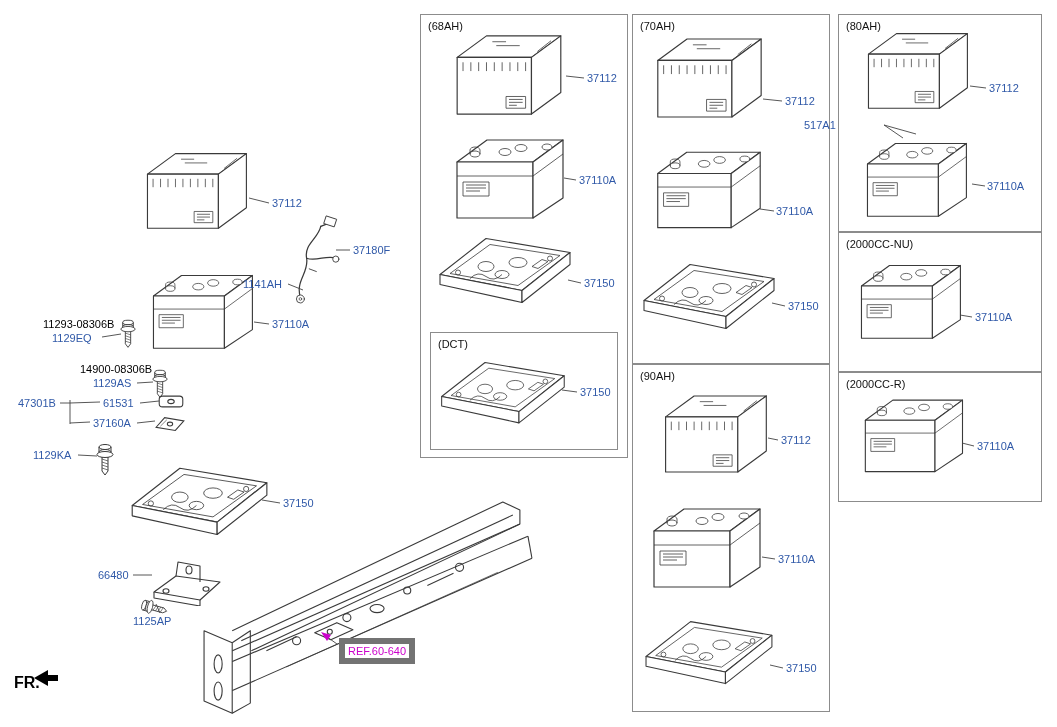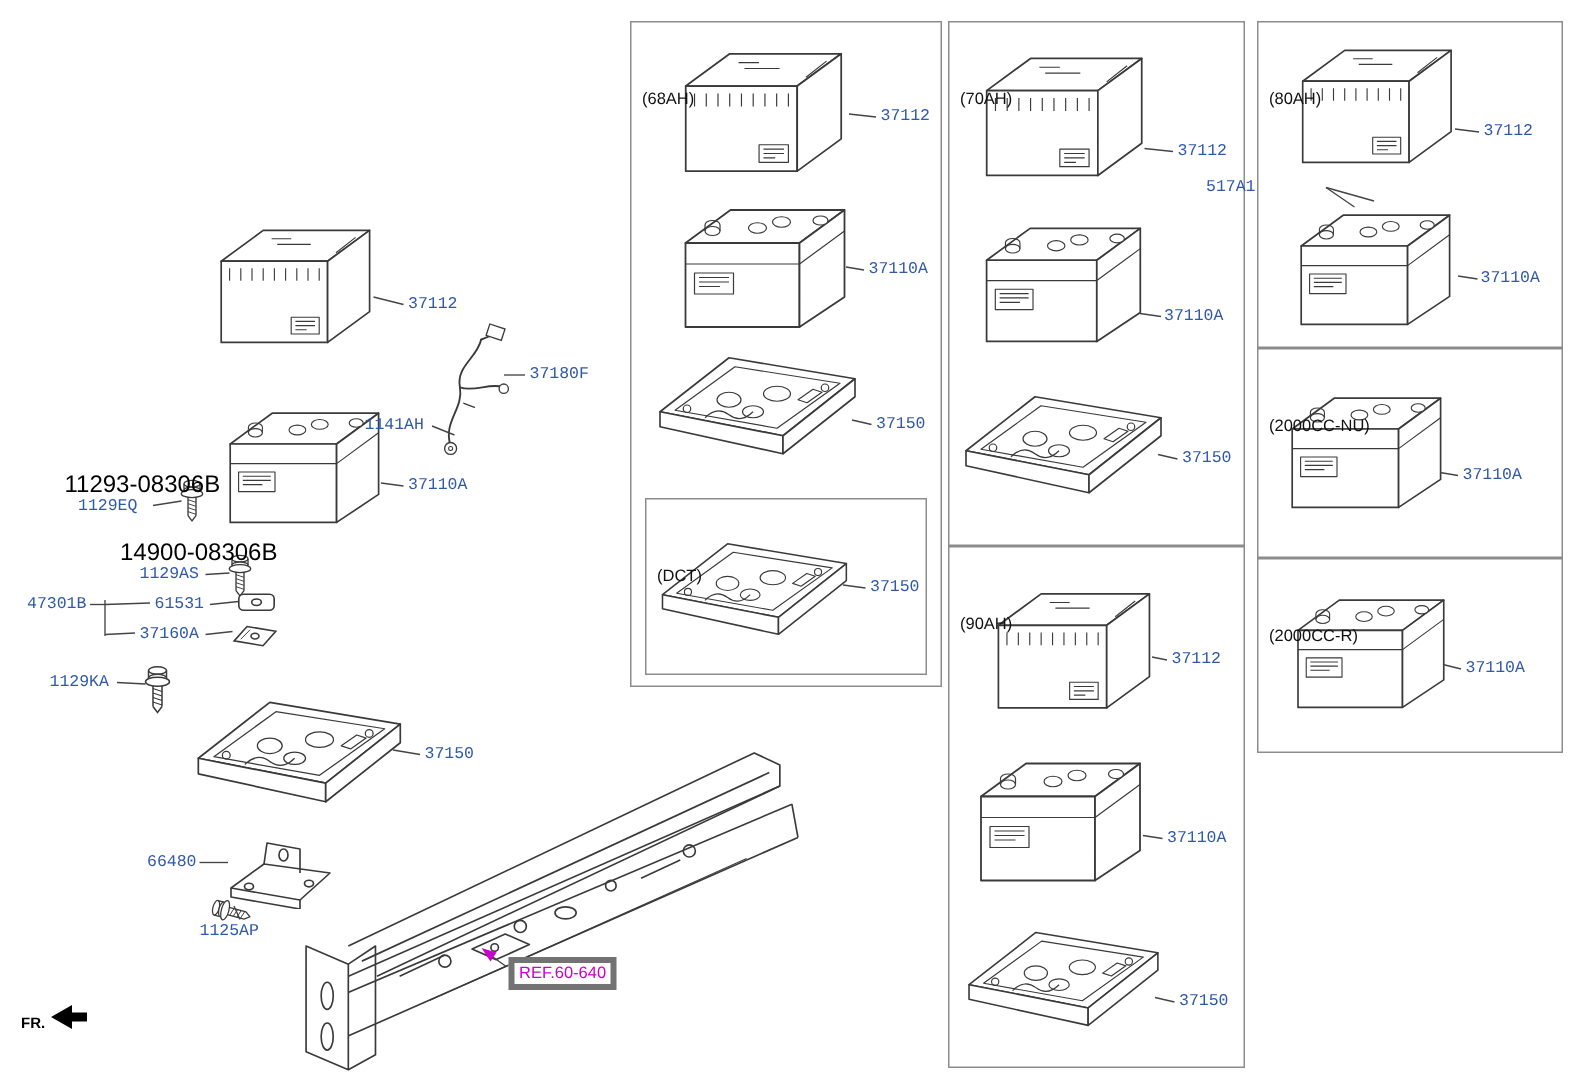--- a/index.html
+++ b/index.html
@@ -1,24 +1,24 @@
 <!DOCTYPE html>
 <html><head>
 <meta charset="utf-8">
 <style>
   *{margin:0;padding:0;box-sizing:border-box}
   html,body{background:#fff;font-family:"Liberation Sans",sans-serif;}
   #canvas{position:relative;width:1057px;height:727px;background:#fff;overflow:hidden;}
   .panel{position:absolute;border:1px solid #8c8c8c;background:transparent;}
-  .lbl{position:absolute;font-size:11px;color:#3059a8;white-space:nowrap;line-height:12px;font-family:Liberation Mono, monospace;}
-  .code{position:absolute;font-size:16px;color:#000;white-space:nowrap;line-height:12px;}
-  .title{position:absolute;font-size:11px;color:#111;white-space:nowrap;line-height:12px;margin-top:40px;}
+  .lbl{position:absolute;font-size:11px;color:#3059a8;white-space:nowrap;line-height:12px;}
+  .code{position:absolute;font-size:11px;color:#000;white-space:nowrap;line-height:12px;}
+  .title{position:absolute;font-size:11px;color:#111;white-space:nowrap;line-height:12px;}
   .art{position:absolute;}
-  .ref{position:absolute;font-size:11px;color:#cc00cc;border:4px solid #737373;padding:1px 3px;line-height:12px;background:#fff;}
-  .fr{position:absolute;font-size:10px;font-weight:bold;color:#000;line-height:14px;}
+  .ref{position:absolute;font-size:11px;color:#cc00cc;border:6px solid #737373;padding:1px 3px;line-height:12px;background:#fff;}
+  .fr{position:absolute;font-size:16px;font-weight:bold;color:#000;line-height:14px;}
   #leaders{position:absolute;left:0;top:0;pointer-events:none;}
 </style>
 </head>
 <body>
 
 <div id="canvas">
 
   <svg width="0" height="0" style="position:absolute" aria-hidden="true">
     <defs>
       <g id="g-cover" fill="#fff" stroke="#3a3a3a" stroke-width="1.2" stroke-linejoin="round">

